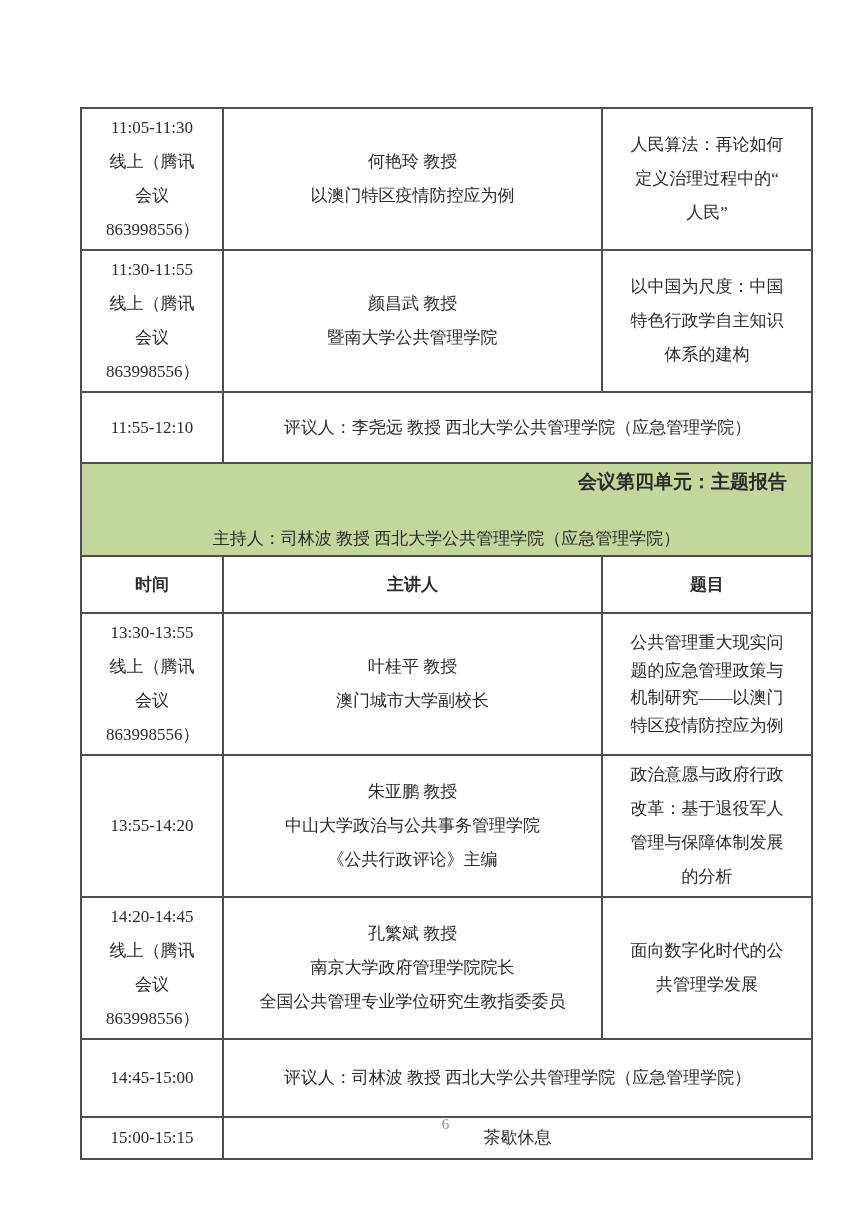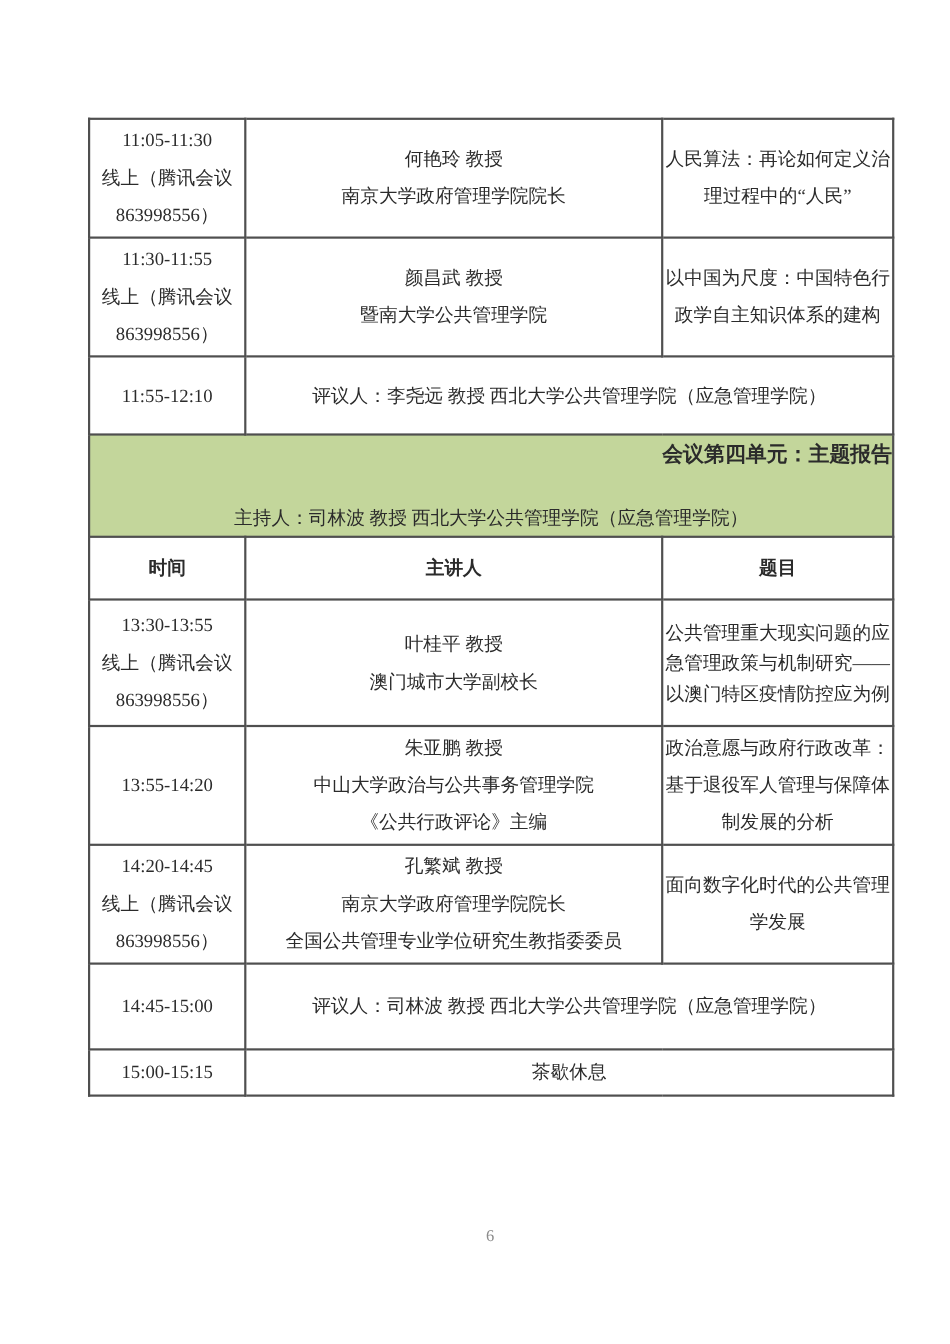--- a/index.html
+++ b/index.html
@@ -19,21 +19,21 @@
     width: 731px;
     border-collapse: collapse;
     table-layout: fixed;
   }
   .schedule td, .schedule th {
     border: 2px solid var(--border_color, #4f4f4f);
     text-align: center;
     vertical-align: middle;
     font-size: 17px;
     line-height: 2.0;
-    padding: 2px 0;
+    padding: 2px 24px;
     font-weight: normal;
   }
   .schedule th { font-weight: bold; }
   .cell-multiline { white-space: pre-line; }
   .cell-topic { line-break: anywhere; word-break: break-all; }
   .cell-topic.tight { line-height: 1.62; }
   .section-band {
     background: var(--section_bg, #c3d69b);
     padding: 6px 10px;
   }
@@ -69,21 +69,21 @@
       <col style="width:379px">
       <col style="width:210px">
     </colgroup>
     <tbody>
 
       <tr style="height:106px">
         <td class="cell-multiline">11:05-11:30
 线上（腾讯会议
 863998556）</td>
         <td class="cell-multiline">何艳玲 教授
-南京大学政府管理学院院长</td>
+以澳门特区疫情防控应为例</td>
         <td class="cell-topic">人民算法：再论如何定义治理过程中的“人民”</td>
       </tr>
 
       <tr style="height:100px">
         <td class="cell-multiline">11:30-11:55
 线上（腾讯会议
 863998556）</td>
         <td class="cell-multiline">颜昌武 教授
 暨南大学公共管理学院</td>
         <td class="cell-topic">以中国为尺度：中国特色行政学自主知识体系的建构</td>

